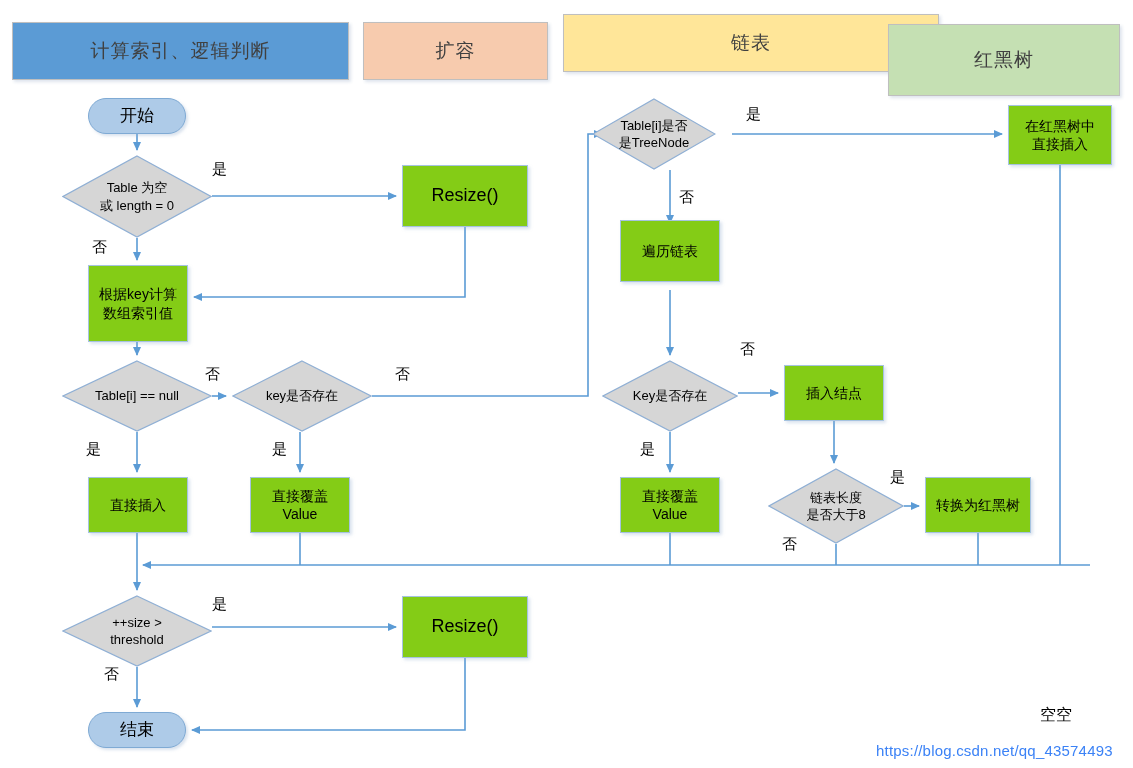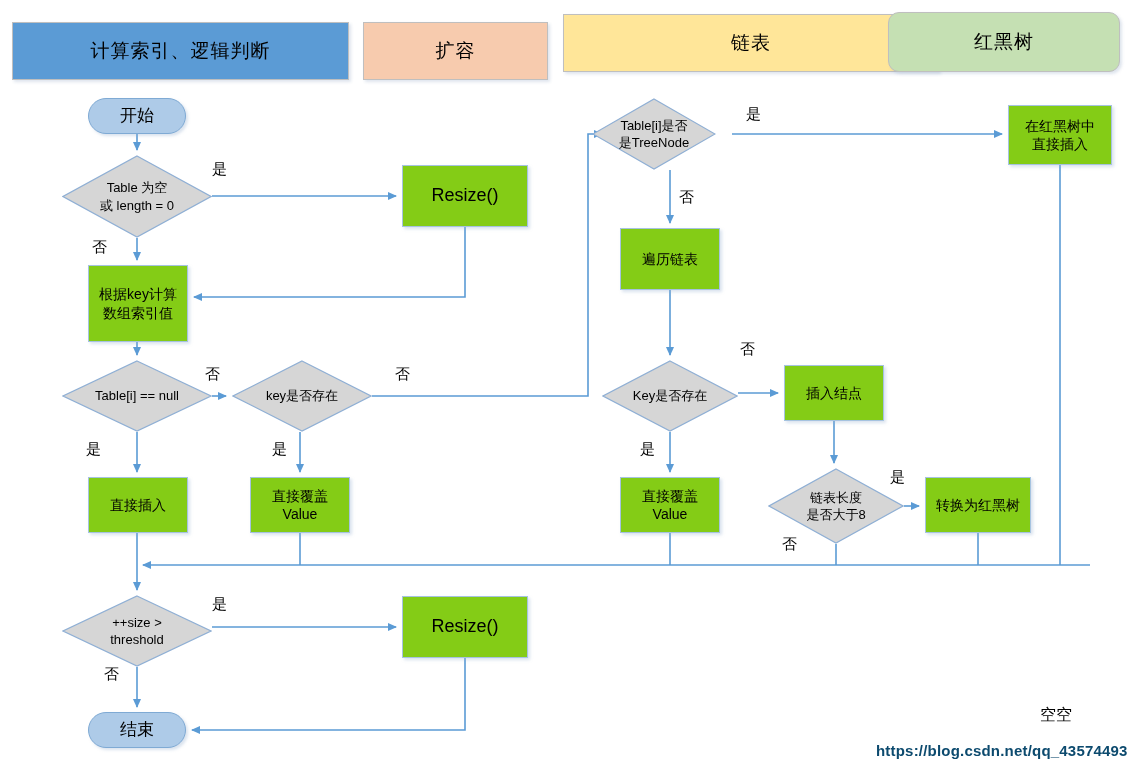--- a/index.html
+++ b/index.html
@@ -27,21 +27,21 @@
     position: absolute;
     box-sizing: border-box;
     border: 1px solid #bfbfbf;
     box-shadow: 2px 2px 3px rgba(150,170,200,0.30);
     display: flex;
     align-items: center;
     justify-content: center;
   }
   .legend-label {
     font-size: 19px;
-    color: #000000;
+    color: #404040;
     letter-spacing: 1px;
     white-space: nowrap;
   }
   
   .node {
     position: absolute;
     box-sizing: border-box;
     display: flex;
     align-items: center;
     justify-content: center;
@@ -85,24 +85,23 @@
   
   .author-note {
     position: absolute;
     font-size: 16px;
     color: #000000;
     white-space: nowrap;
   }
   .watermark {
     position: absolute;
     font-size: 15px;
-    color: #0c4a6e;
+    color: #3b82f6;
     white-space: nowrap;
     letter-spacing: 0.2px;
-    font-weight: bold;
   }
 </style>
 </head>
 <body>
 
 <svg id="canvas" viewBox="0 0 1133 768" xmlns="http://www.w3.org/2000/svg">
   <defs>
     <marker id="arrow" markerWidth="9" markerHeight="8" refX="8" refY="4" orient="auto" markerUnits="userSpaceOnUse">
       <path d="M0,0 L9,4 L0,8 z" fill="#5B9BD5"></path>
     </marker>
@@ -167,21 +166,21 @@
 <div id="legend-layer">
     <div class="legend-box" style="left: 12px; top: 22px; width: 337px; height: 58px; background: rgb(91, 155, 213);">
       <span class="legend-label" style="font-size: 19px;">计算索引、逻辑判断</span>
     </div>
     <div class="legend-box" style="left: 363px; top: 22px; width: 185px; height: 58px; background: rgb(247, 203, 174);">
       <span class="legend-label" style="font-size: 19px;">扩容</span>
     </div>
     <div class="legend-box" style="left: 563px; top: 14px; width: 376px; height: 58px; background: rgb(255, 230, 153);">
       <span class="legend-label" style="font-size: 19px;">链表</span>
     </div>
-    <div class="legend-box" style="left: 888px; top: 12px; width: 232px; height: 60px; background: rgb(197, 224, 179); border-radius: 11px;">
+    <div class="legend-box" style="left: 888px; top: 24px; width: 232px; height: 72px; background: rgb(197, 224, 179);">
       <span class="legend-label" style="font-size: 19px;">红黑树</span>
     </div>
   </div>
 
 <div id="node-layer">
     <div class="node node-terminator" style="left: 88px; top: 98px; width: 98px; height: 36px;">
       <span class="node-text" style="font-size: 17px;">开始</span>
     </div>
     <div class="node node-decision" style="left: 62px; top: 155px; width: 150px; height: 83px;">
       <svg class="dia-svg" viewBox="0 0 150 83" preserveAspectRatio="none">
@@ -233,21 +232,21 @@
       <svg class="dia-svg" viewBox="0 0 124 72" preserveAspectRatio="none">
         <path d="M62,1 L123,36 L62,71 L1,36 Z" fill="#D6D6D6" stroke="#8FAFD4" stroke-width="1.2"></path>
       </svg>
       <span class="node-text" style="font-size: 13px;">Table[i]是否
 是TreeNode</span>
     </div>
     <div class="node node-process" style="left: 1008px; top: 105px; width: 104px; height: 60px;">
       <span class="node-text" style="font-size: 14px;">在红黑树中
 直接插入</span>
     </div>
-    <div class="node node-process" style="left: 620px; top: 228px; width: 100px; height: 62px; text-align: right;">
+    <div class="node node-process" style="left: 620px; top: 220px; width: 100px; height: 62px; text-align: right;">
       <span class="node-text" style="font-size: 14px;">遍历链表</span>
     </div>
     <div class="node node-decision" style="left: 602px; top: 360px; width: 136px; height: 72px;">
       <svg class="dia-svg" viewBox="0 0 136 72" preserveAspectRatio="none">
         <path d="M68,1 L135,36 L68,71 L1,36 Z" fill="#D6D6D6" stroke="#8FAFD4" stroke-width="1.2"></path>
       </svg>
       <span class="node-text" style="font-size: 13px;">Key是否存在</span>
     </div>
     <div class="node node-process" style="left: 784px; top: 365px; width: 100px; height: 56px;">
       <span class="node-text" style="font-size: 14px;">插入结点</span>

